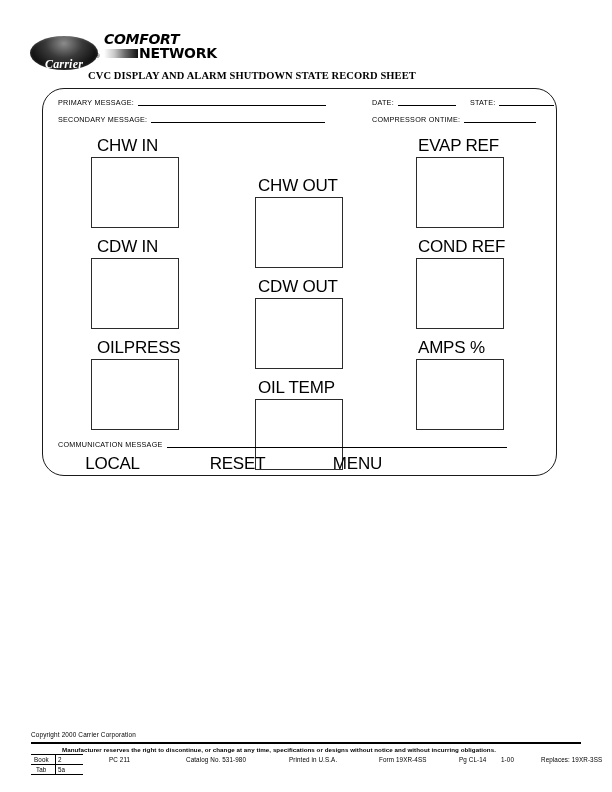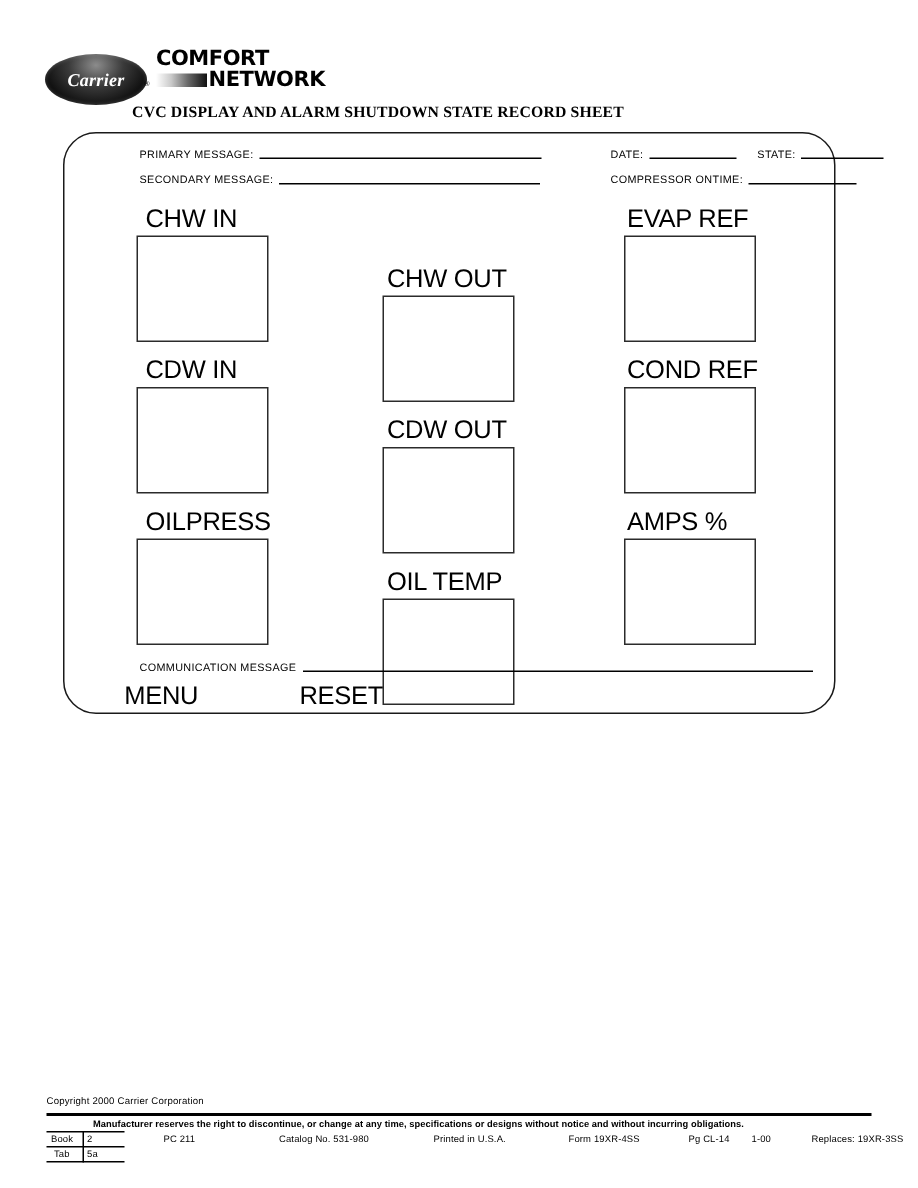--- a/index.html
+++ b/index.html
@@ -26,21 +26,21 @@
   }
   .logo-oval {
     position: absolute;
     left: 0px;
     top: 4px;
     width: 68px;
     height: 34px;
     border-radius: 50%;
     background: radial-gradient(ellipse at 50% 22%, #8c8c8c 0%, #3a3a3a 38%, #0a0a0a 78%, #000 100%);
     display: flex;
-    align-items: center;
+    align-items: flex-end;
     justify-content: center;
     box-shadow: inset 0 0 3px rgba(255,255,255,0.25);
   }
   .logo-oval-text {
     color: #ffffff;
     font-family: "Liberation Serif", serif;
     font-style: italic;
     font-weight: bold;
     font-size: 12px;
     letter-spacing: 0.2px;
@@ -52,20 +52,21 @@
     top: 21px;
     font-size: 5px;
     color: #000;
   }
   .logo-comfort {
     position: absolute;
     left: 74px;
     top: 0px;
     font-family: "DejaVu Sans", sans-serif;
     font-weight: bold;
+    font-style: italic;
     font-size: 14px;
     letter-spacing: -0.3px;
     line-height: 14px;
     color: #000000;
   }
   .logo-network-row {
     position: absolute;
     left: 74px;
     top: 14px;
     height: 14px;
@@ -115,21 +116,21 @@
 
   
   .msg-row {
     position: absolute;
     display: flex;
     align-items: flex-end;
     font-size: 7.2px;
     letter-spacing: 0.25px;
     white-space: nowrap;
   }
-  .msg-label { line-height: 9px; margin-left: 35px; }
+  .msg-label { line-height: 9px; }
   .rule {
     flex: none;
     border-bottom: 1px solid #000;
     height: 0;
     margin-left: 4px;
     margin-bottom: 1.5px;
   }
 
   #row-primary   { left: 58px;  top: 98px; }
   #row-secondary { left: 58px;  top: 115px; }
@@ -350,22 +351,23 @@
   <div class="cell-label">AMPS %</div>
   <div class="cell-box"></div>
 </div>
 
 <div id="row-comm">
   <span class="msg-label">COMMUNICATION MESSAGE</span>
   <span class="rule rule-comm"></span>
 </div>
 
 <div class="softkeys">
+  <div class="softkey sk-1">LOCAL</div>
+  <div class="softkey sk-2">RESET</div>
   <div class="softkey sk-3">MENU</div>
-  <div class="softkey sk-2">RESET</div>
 </div>
 
 <div class="copyright">Copyright 2000 Carrier Corporation</div>
 <div class="footer-bar"></div>
 <div class="footer-notice">Manufacturer reserves the right to discontinue, or change at any time, specifications or designs without notice and without incurring obligations.</div>
 
 <div class="footer-table">
   <div class="ft-booktab">
     <span class="ft-hline" style="top:0px;"></span>
     <span class="ft-hline" style="top:10px;"></span>

